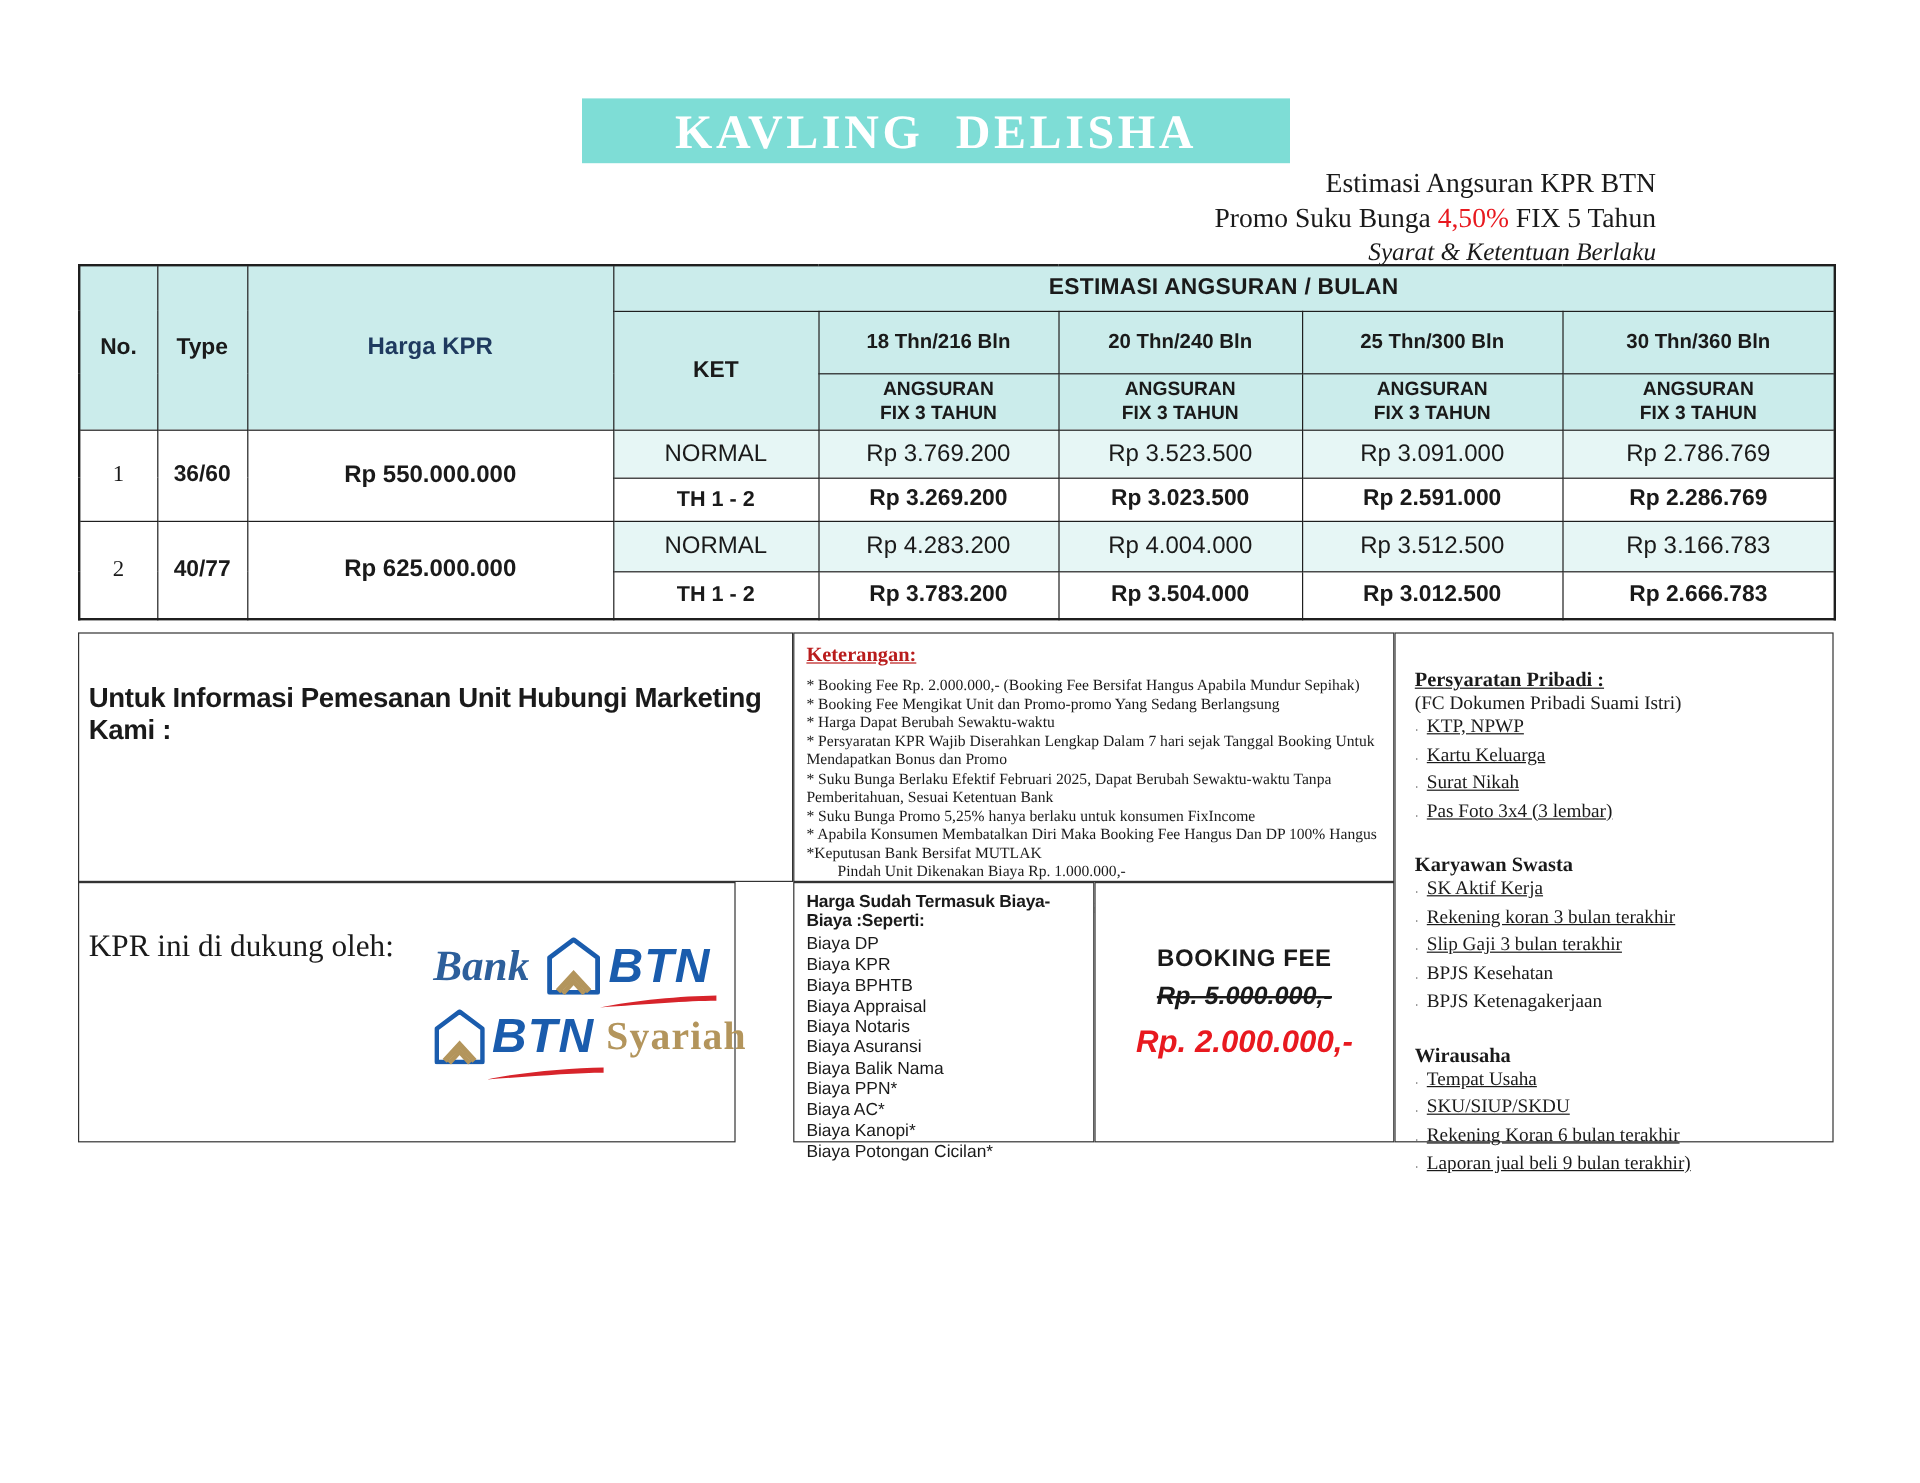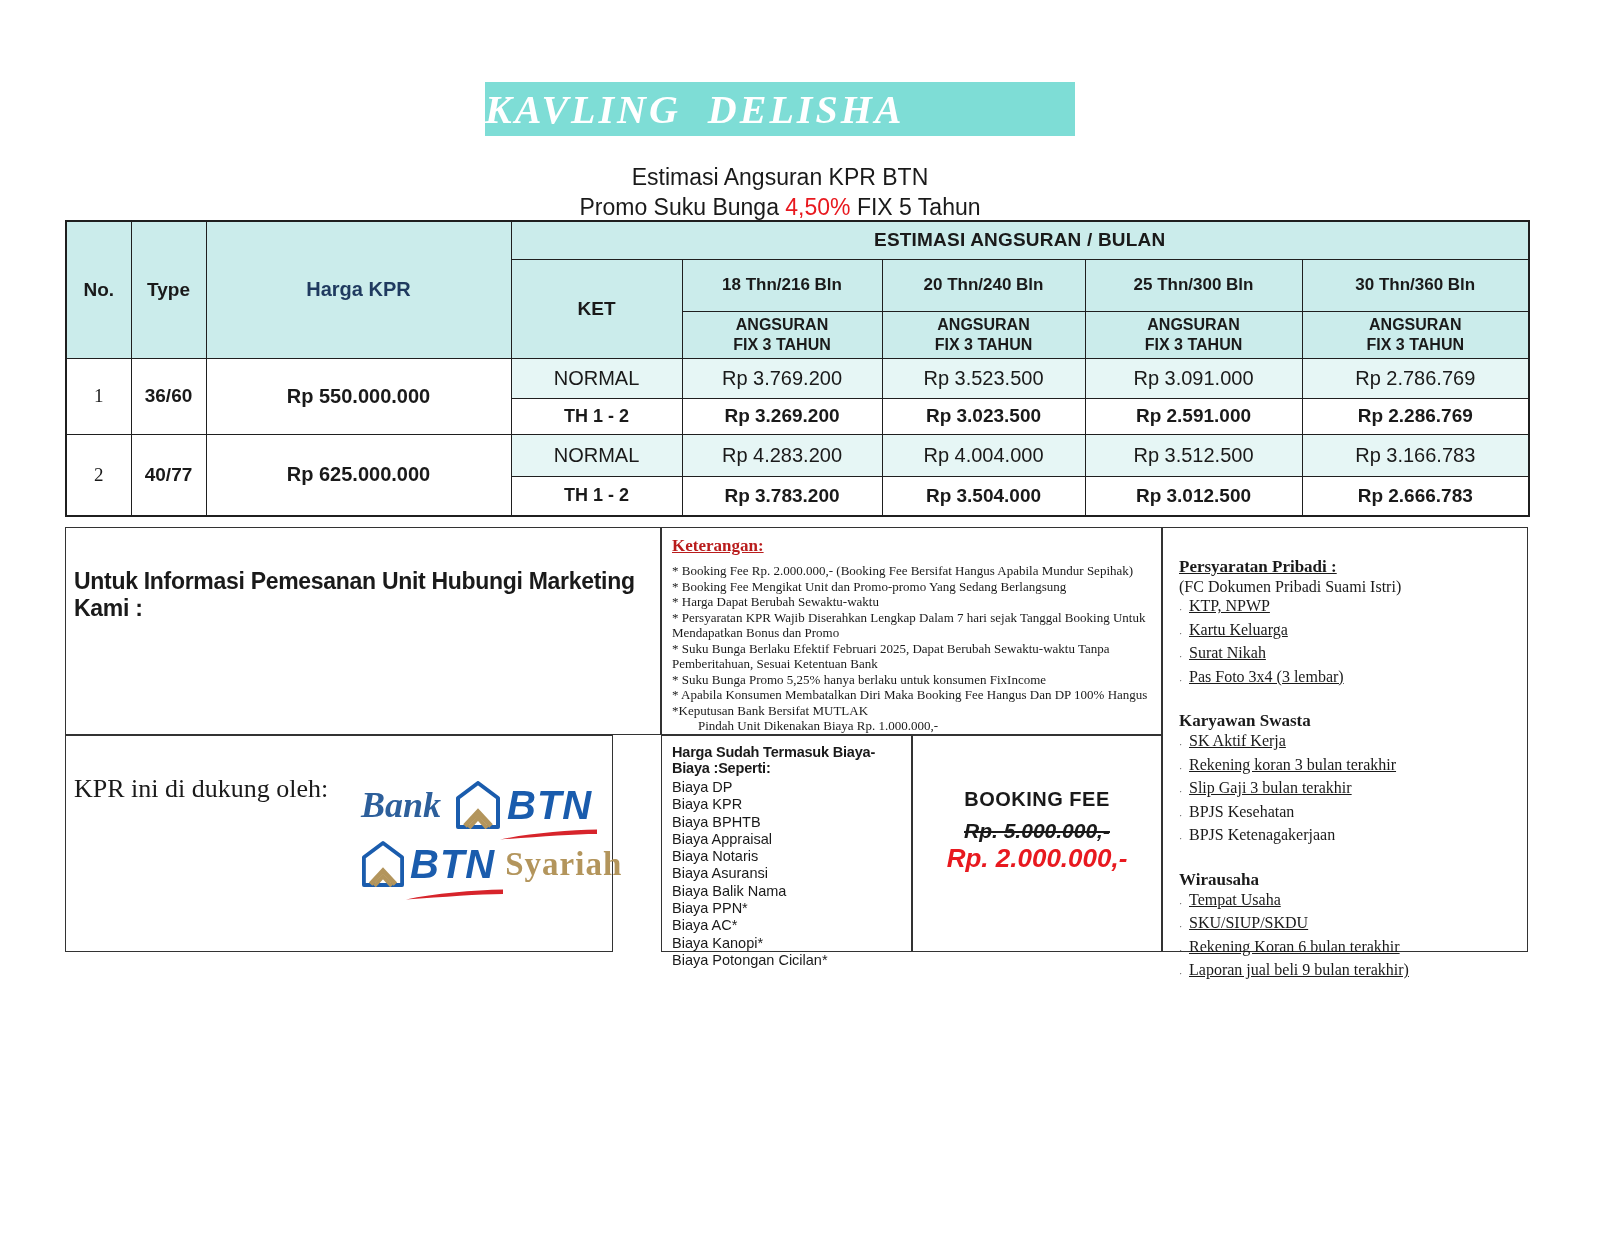--- a/index.html
+++ b/index.html
@@ -2,24 +2,24 @@
 <html><head>
 <meta charset="utf-8">
 <style>
   * { margin:0; padding:0; box-sizing:border-box; }
   html,body { background:#ffffff; }
   body { width:1600px; height:1236px; position:relative; font-family:"Liberation Sans", sans-serif; color:#1a1a1a; }
   .abs { position:absolute; }
 
   
   .banner { left:485px; top:82px; width:590px; height:54px; background:#7eddd6;
-            display:flex; align-items:center; justify-content:flex-start;font-style:italic; }
+            display:flex; align-items:center; justify-content:center; }
   .banner span { font-family:"Liberation Serif", serif; font-weight:bold; font-size:40px;
                  color:#ffffff; letter-spacing:3px; word-spacing:14px; }
-  .subwrap { left:180px; top:140px; width:1200px; text-align:center; font-family:Liberation Sans, sans-serif;margin-top:24px; }
+  .subwrap { left:180px; top:140px; width:1200px; text-align:right; font-family:Liberation Serif, serif; }
   .sub1 { font-size:23px; }
   .sub2 { font-size:23px; margin-top:3px; }
   .sub2 .red { color:#e8191f; }
   .sub3 { font-size:21px; font-style:italic; margin-top:3px; }
 
   
   table.main { left:65px; top:220px; border-collapse:collapse; table-layout:fixed; }
   table.main td { border:1.6px solid #1f1f1f; text-align:center; vertical-align:middle; padding:0 4px; }
   table.main { border:2.5px solid #1f1f1f; }
   .hdr { background:#cbeceb; font-weight:bold; }
@@ -57,21 +57,21 @@
   .ket-line.indent { padding-left:26px; }
   .ket-line b { font-weight:bold; }
 
   
   .biaya-heading { font-weight:bold; font-size:14.5px; margin-bottom:3px; letter-spacing:-0.2px; }
   .biaya-item { font-size:14.5px; line-height:17.3px; }
 
   
   .bf-label { font-weight:bold; font-size:20px; letter-spacing:.5px; }
   .bf-old { font-weight:bold; font-style:italic; font-size:21px; text-decoration:line-through; margin-top:8px; }
-  .bf-new { font-weight:bold; font-style:italic; font-size:26px; color:#e8191f; }
+  .bf-new { font-weight:bold; font-style:italic; font-size:26px; color:#e8191f; margin-top:10px; }
 
   
   .doc-heading { font-family:"Liberation Serif", serif; font-weight:bold; font-size:21px;
                  color:#1b6fc4; letter-spacing:-0.5px; margin:6px 0 34px 0; }
   .doc-section-title { font-family:"Liberation Serif", serif; font-weight:bold; font-size:17px; margin-top:21px; }
   .doc-section-title.u { text-decoration:underline; }
   .doc-note { font-family:"Liberation Serif", serif; font-size:16px; line-height:19px; }
   .doc-item { font-family:"Liberation Serif", serif; font-size:16px; line-height:19.5px; display:flex; }
   .doc-item .dot { width:10px; font-size:10px; color:#555; padding-top:4px; }
   .doc-item .t.u { text-decoration:underline; }

